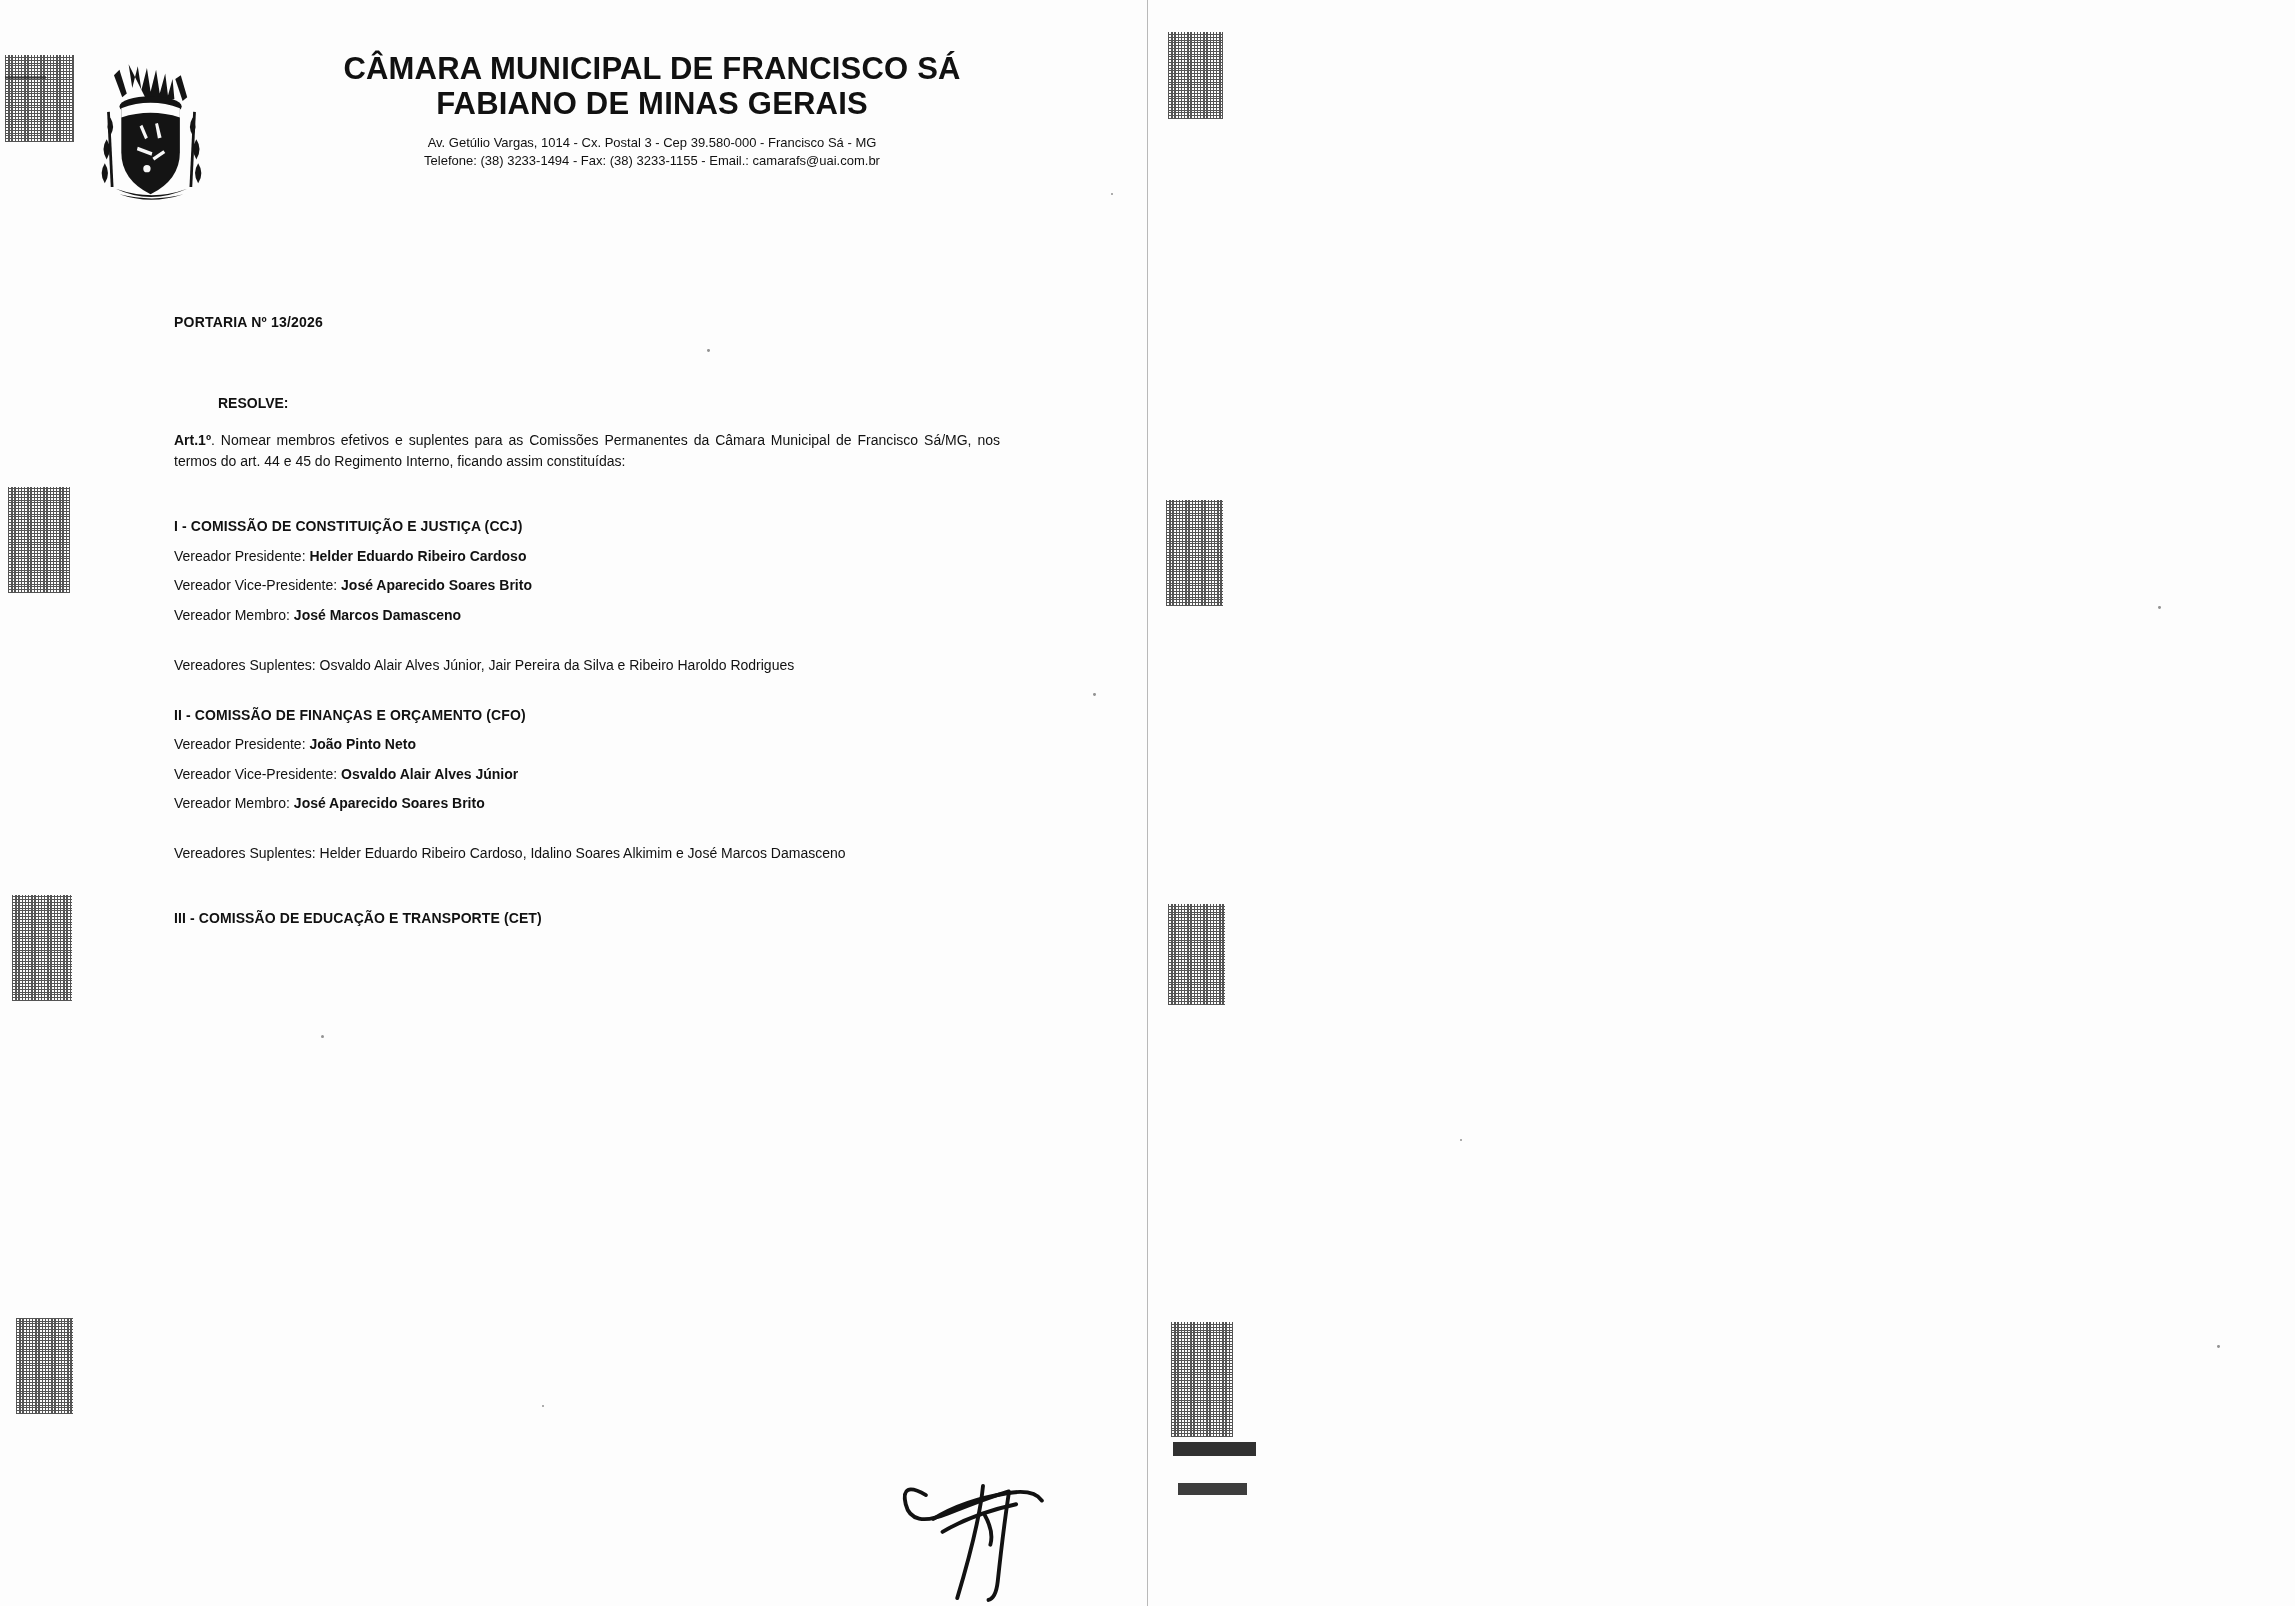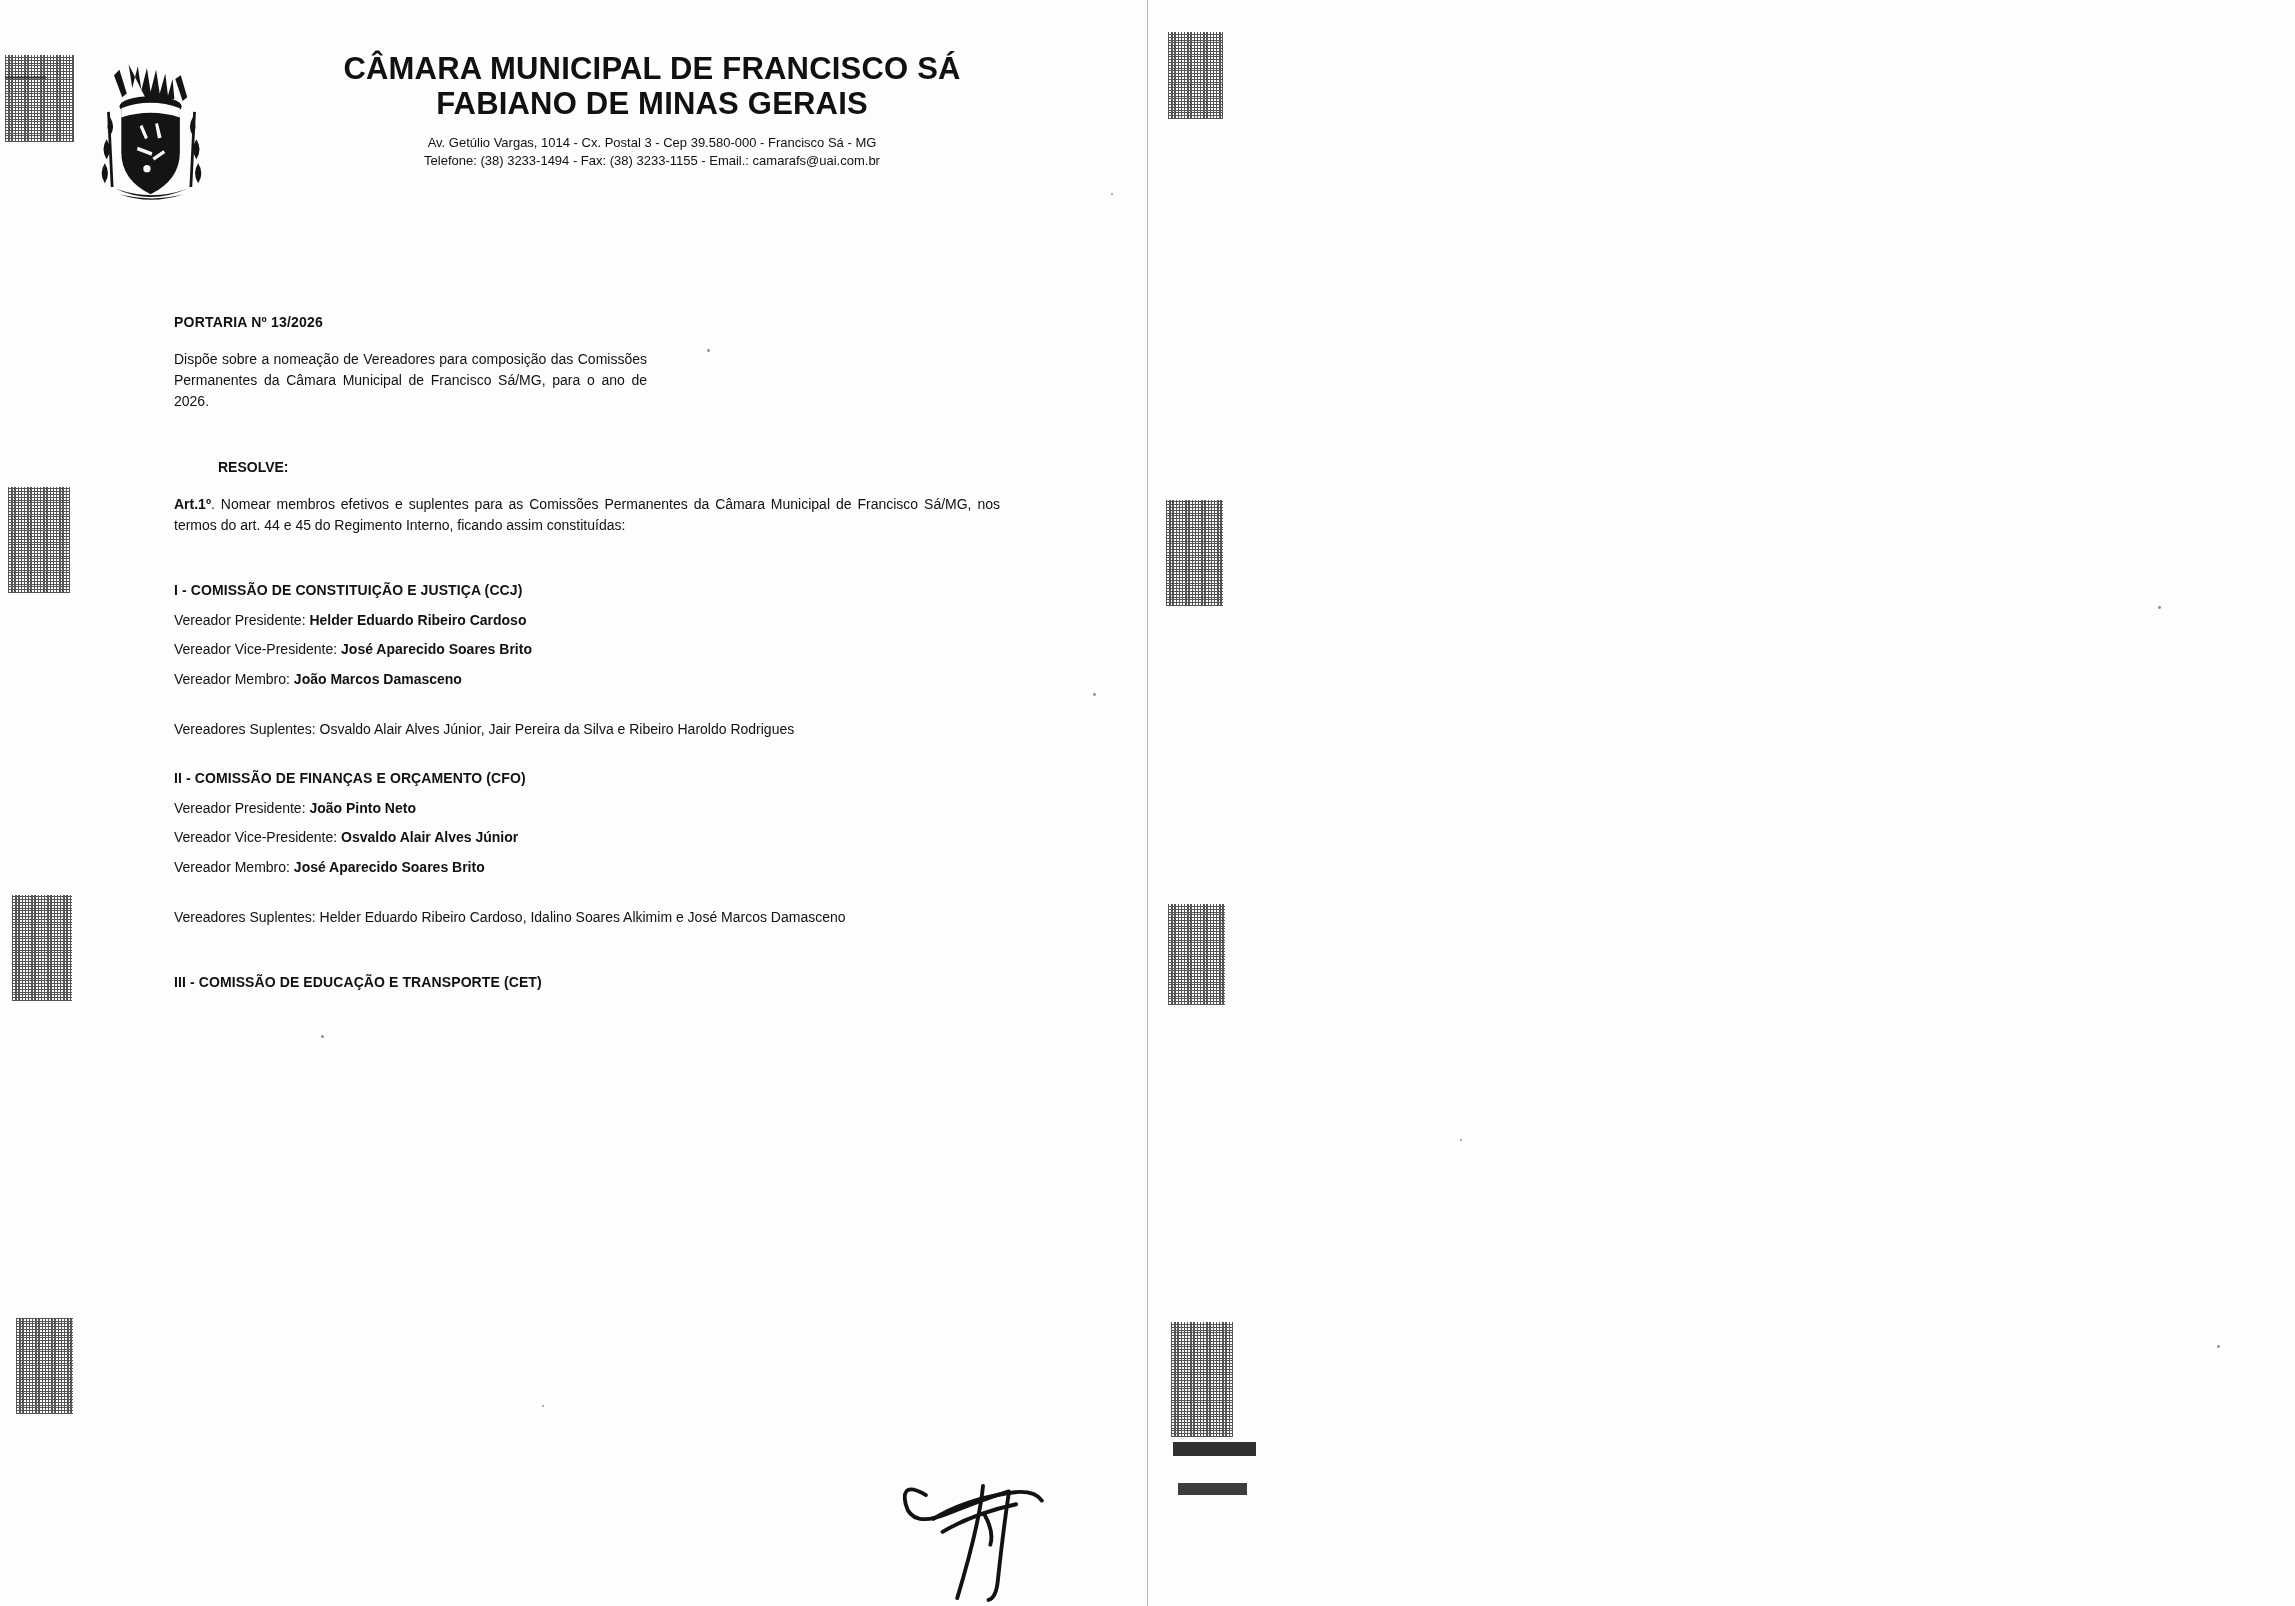--- a/index.html
+++ b/index.html
@@ -113,40 +113,39 @@
         <div class="lh-title">FABIANO DE MINAS GERAIS</div>
         <div class="lh-addr">Av. Getúlio Vargas, 1014 - Cx. Postal 3 - Cep 39.580-000  - Francisco Sá - MG</div>
         <div class="lh-addr" style="margin-top:0">Telefone: (38) 3233-1494 - Fax: (38) 3233-1155 - Email.: camarafs@uai.com.br</div>
       </div>
     </div>
 
     <div class="body-col bc-left">
 
       <p class="t ctr portaria-no">PORTARIA Nº 13/2026</p>
       <div class="sp-s"></div>
-      <p class="t ementa">Dispõe sobre a nomeação de Vereadores para composição das Comissões Permanentes da Câmara Municipal de Francisco Sá/MG, para o ano de 2026.</p>
       <div class="sp-m"></div>
 
       <div class="sp-s"></div>
       <p class="t b ind">RESOLVE:</p>
       <div class="sp-s"></div>
 
       <p class="t">
         <span class="b">Art.1º</span><span>. Nomear membros efetivos e suplentes para as Comissões Permanentes da Câmara Municipal de Francisco Sá/MG, nos termos do art. 44 e 45 do Regimento Interno, ficando assim constituídas:</span>
       </p>
 
       <div class="sp-l"></div>
 
       <p class="t sec-head">I - COMISSÃO DE CONSTITUIÇÃO E JUSTIÇA (CCJ)</p>
       <div class="sp-xs"></div>
       <p class="t row"><span class="lbl">Vereador Presidente: </span><span class="nm">Helder Eduardo Ribeiro Cardoso</span></p>
       <div class="sp-xs"></div>
       <p class="t row"><span class="lbl">Vereador Vice-Presidente: </span><span class="nm">José Aparecido Soares Brito</span></p>
       <div class="sp-xs"></div>
-      <p class="t row"><span class="lbl">Vereador Membro: </span><span class="nm">João Marcos Damasceno</span></p>
+      <p class="t row"><span class="lbl">Vereador Membro: </span><span class="nm">José Marcos Damasceno</span></p>
       <div class="sp-m"></div>
       <p class="t row"><span class="lbl">Vereadores Suplentes: </span><span class="lbl">Osvaldo Alair Alves Júnior, Jair Pereira da Silva e Ribeiro Haroldo Rodrigues</span></p>
 
       <div class="sp-m"></div>
 
       <p class="t sec-head">II - COMISSÃO DE FINANÇAS E ORÇAMENTO (CFO)</p>
       <div class="sp-xs"></div>
       <p class="t row"><span class="lbl">Vereador Presidente: </span><span class="nm">João Pinto Neto</span></p>
       <div class="sp-xs"></div>
       <p class="t row"><span class="lbl">Vereador Vice-Presidente: </span><span class="nm">Osvaldo Alair Alves Júnior</span></p>

